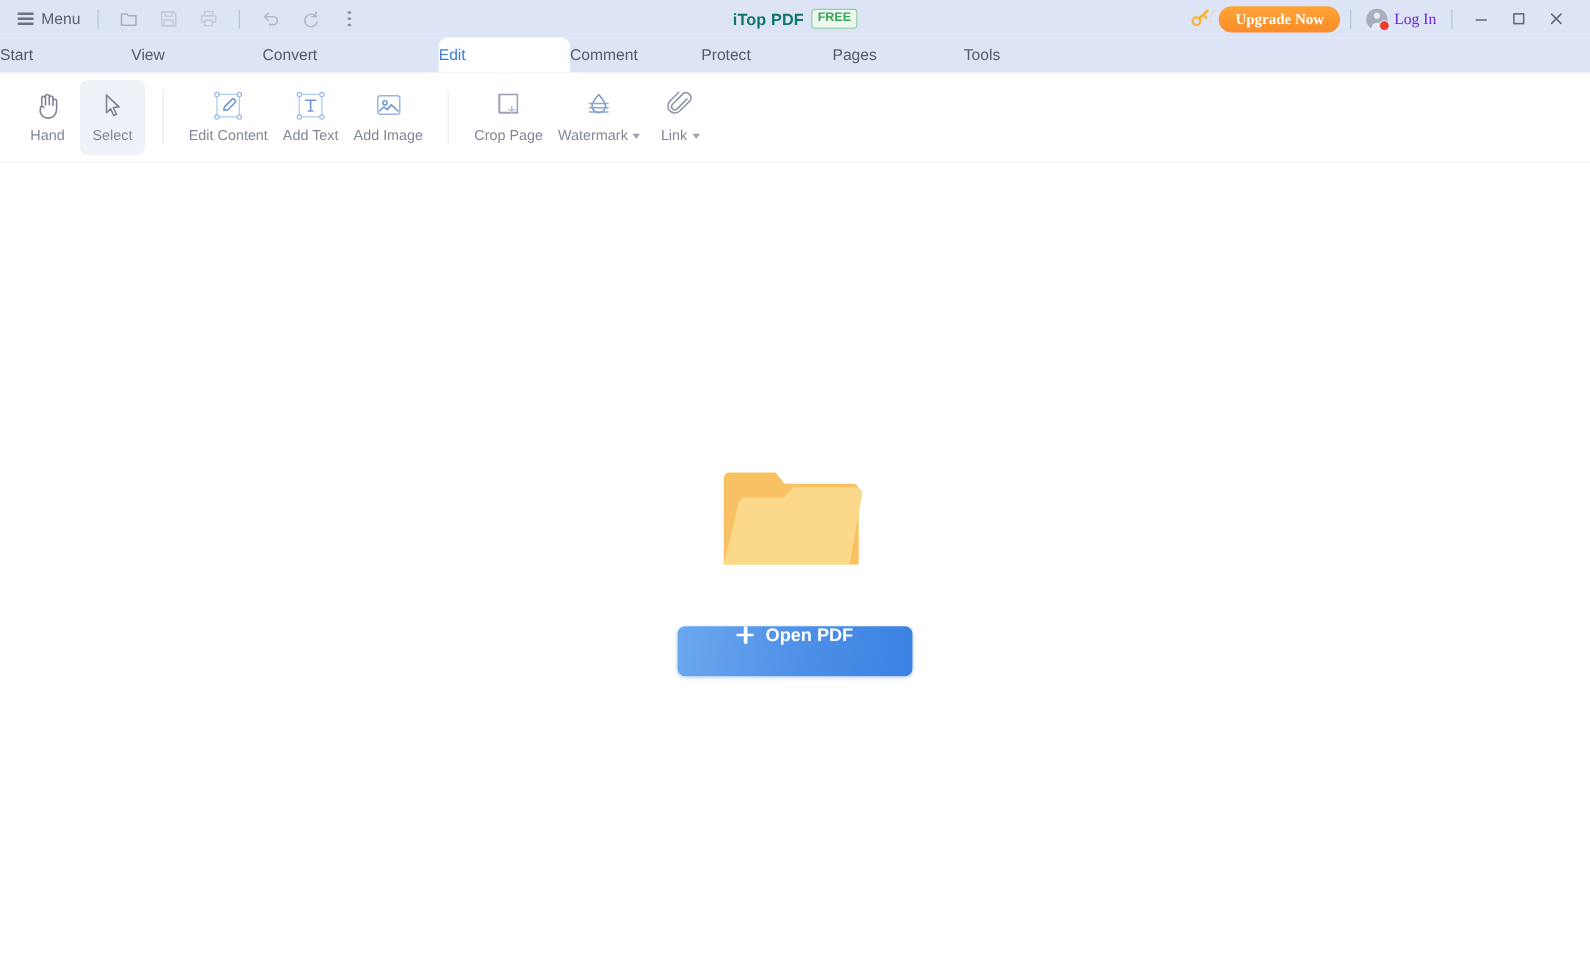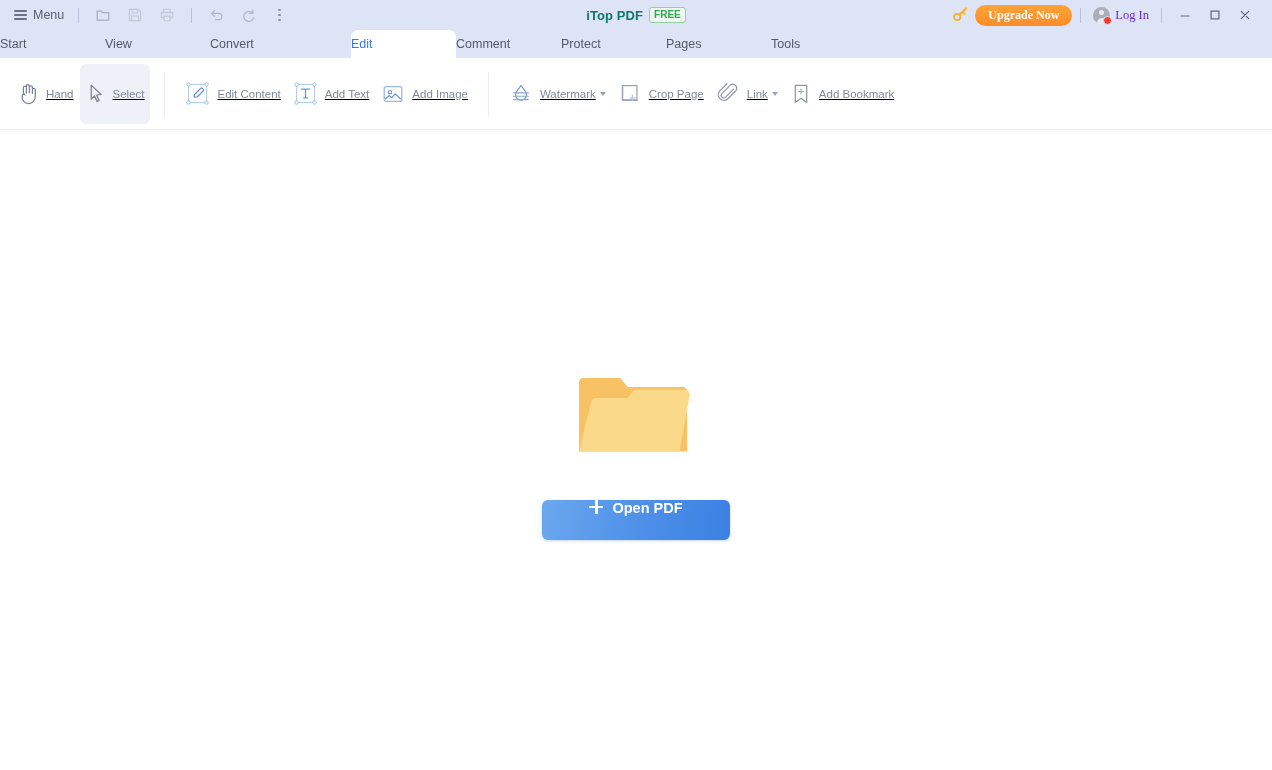--- a/index.html
+++ b/index.html
@@ -233,29 +233,28 @@
     display: flex;
     align-items: center;
     padding-left: 12px;
     box-sizing: border-box;
     border-bottom: 1px solid #eef0f4;
   }
   .tool {
     min-width: 52px;
     height: 60px;
     display: flex;
-    flex-direction: row;
+    flex-direction: column;
     align-items: center;
     justify-content: center;
     gap: 7px;
     cursor: pointer;
     border-radius: 6px;
     padding: 0 6px;
     box-sizing: border-box;
-    text-decoration: underline;
   }
   .tool.selected { background: #eef1f7; }
   .tool .glyph {
     height: 24px;
     display: flex;
     align-items: center;
     justify-content: center;
   }
   .tool .tlabel {
     font-size: 11.5px;
@@ -521,67 +520,56 @@
     <span class="tlabel">
         <span>Add Image</span>
       </span>
   </div>
 
   <span class="tool-sep"></span>
 
   <div class="tool">
     <span class="glyph">
       <svg width="24" height="24" viewBox="0 0 24 24" fill="none">
-        <path d="M12 3.6c-3.4 4-5.4 6.6-5.4 9.2a5.4 5.4 0 1 0 10.8 0c0-2.6-2-5.2-5.4-9.2z" stroke="#7f99c9" stroke-width="1.25" stroke-linejoin="round"></path>
-        <path d="M4.6 10.8h14.8M4.6 14.2h14.8M4.6 17.6h14.8" stroke="#8fa6d1" stroke-width="1.15" stroke-linecap="round"></path>
-      </svg>
-    </span>
-    <span class="tlabel">
-      <span>Watermark</span>
-      <span class="caret"></span>
-    </span>
-  </div>
-
-  <div class="tool">
-    <span class="glyph">
-      <svg width="24" height="24" viewBox="0 0 24 24" fill="none">
         <path d="M4.5 3.6v14.6h14.6" stroke="#8e96a8" stroke-width="1.3" stroke-linecap="round" stroke-linejoin="round"></path>
         <path d="M18.8 3.6v11.1M8.2 18.8h11.1" stroke="#8e96a8" stroke-width="1.3" stroke-linecap="round" opacity="0"></path>
         <rect x="4.5" y="3.6" width="14.4" height="14.4" stroke="#9aa2b4" stroke-width="1.25" fill="none"></rect>
         <path d="M14.4 13.2v5.2M11.9 15.8h5.2" stroke="#b6c7e4" stroke-width="1.3" stroke-linecap="round"></path>
       </svg>
     </span>
     <span class="tlabel">
         <span>Crop Page</span>
       </span>
   </div>
 
   <div class="tool">
     <span class="glyph">
       <svg width="24" height="24" viewBox="0 0 24 24" fill="none">
+        <path d="M12 3.6c-3.4 4-5.4 6.6-5.4 9.2a5.4 5.4 0 1 0 10.8 0c0-2.6-2-5.2-5.4-9.2z" stroke="#7f99c9" stroke-width="1.25" stroke-linejoin="round"></path>
+        <path d="M4.6 10.8h14.8M4.6 14.2h14.8M4.6 17.6h14.8" stroke="#8fa6d1" stroke-width="1.15" stroke-linecap="round"></path>
+      </svg>
+    </span>
+    <span class="tlabel">
+      <span>Watermark</span>
+      <span class="caret"></span>
+    </span>
+  </div>
+
+  <div class="tool">
+    <span class="glyph">
+      <svg width="24" height="24" viewBox="0 0 24 24" fill="none">
         <path d="M17.6 7.1l-7.9 8a2.6 2.6 0 0 1-3.7-3.7l8.3-8.3a4 4 0 0 1 5.6 5.6l-8.3 8.3a5.6 5.6 0 0 1-7.9-7.9l7.3-7.3" stroke="#8e96a8" stroke-width="1.25" stroke-linecap="round" stroke-linejoin="round"></path>
       </svg>
     </span>
     <span class="tlabel">
       <span>Link</span>
       <span class="caret"></span>
     </span>
   </div>
 
-  <div class="tool">
-    <span class="glyph">
-      <svg width="22" height="24" viewBox="0 0 22 24" fill="none">
-        <path d="M5.3 3.4h11.4v17.1L11 16.2l-5.7 4.3z" stroke="#8e96a8" stroke-width="1.25" stroke-linejoin="round"></path>
-        <path d="M11 7v5M8.5 9.5h5" stroke="#a3abbc" stroke-width="1.2" stroke-linecap="round"></path>
-      </svg>
-    </span>
-    <span class="tlabel">
-        <span>Add Bookmark</span>
-      </span>
-  </div>
 </div>
 
 <div class="canvas">
 
   <div class="folder">
     <svg width="118" height="94" viewBox="0 0 118 94" fill="none">
       <path d="M2 12.5A4.5 4.5 0 0 1 6.5 8h36.8l7.4 9h54.8a4.5 4.5 0 0 1 4.5 4.5v60H2z" fill="#f8c163"></path>
       <path d="M14.2 31.5A5 5 0 0 1 19 28h31.2l7.4-8.2h50.2a5 5 0 0 1 4.8 6.3L102.6 81.5H2z" fill="#fad98a"></path>
     </svg>
   </div>

